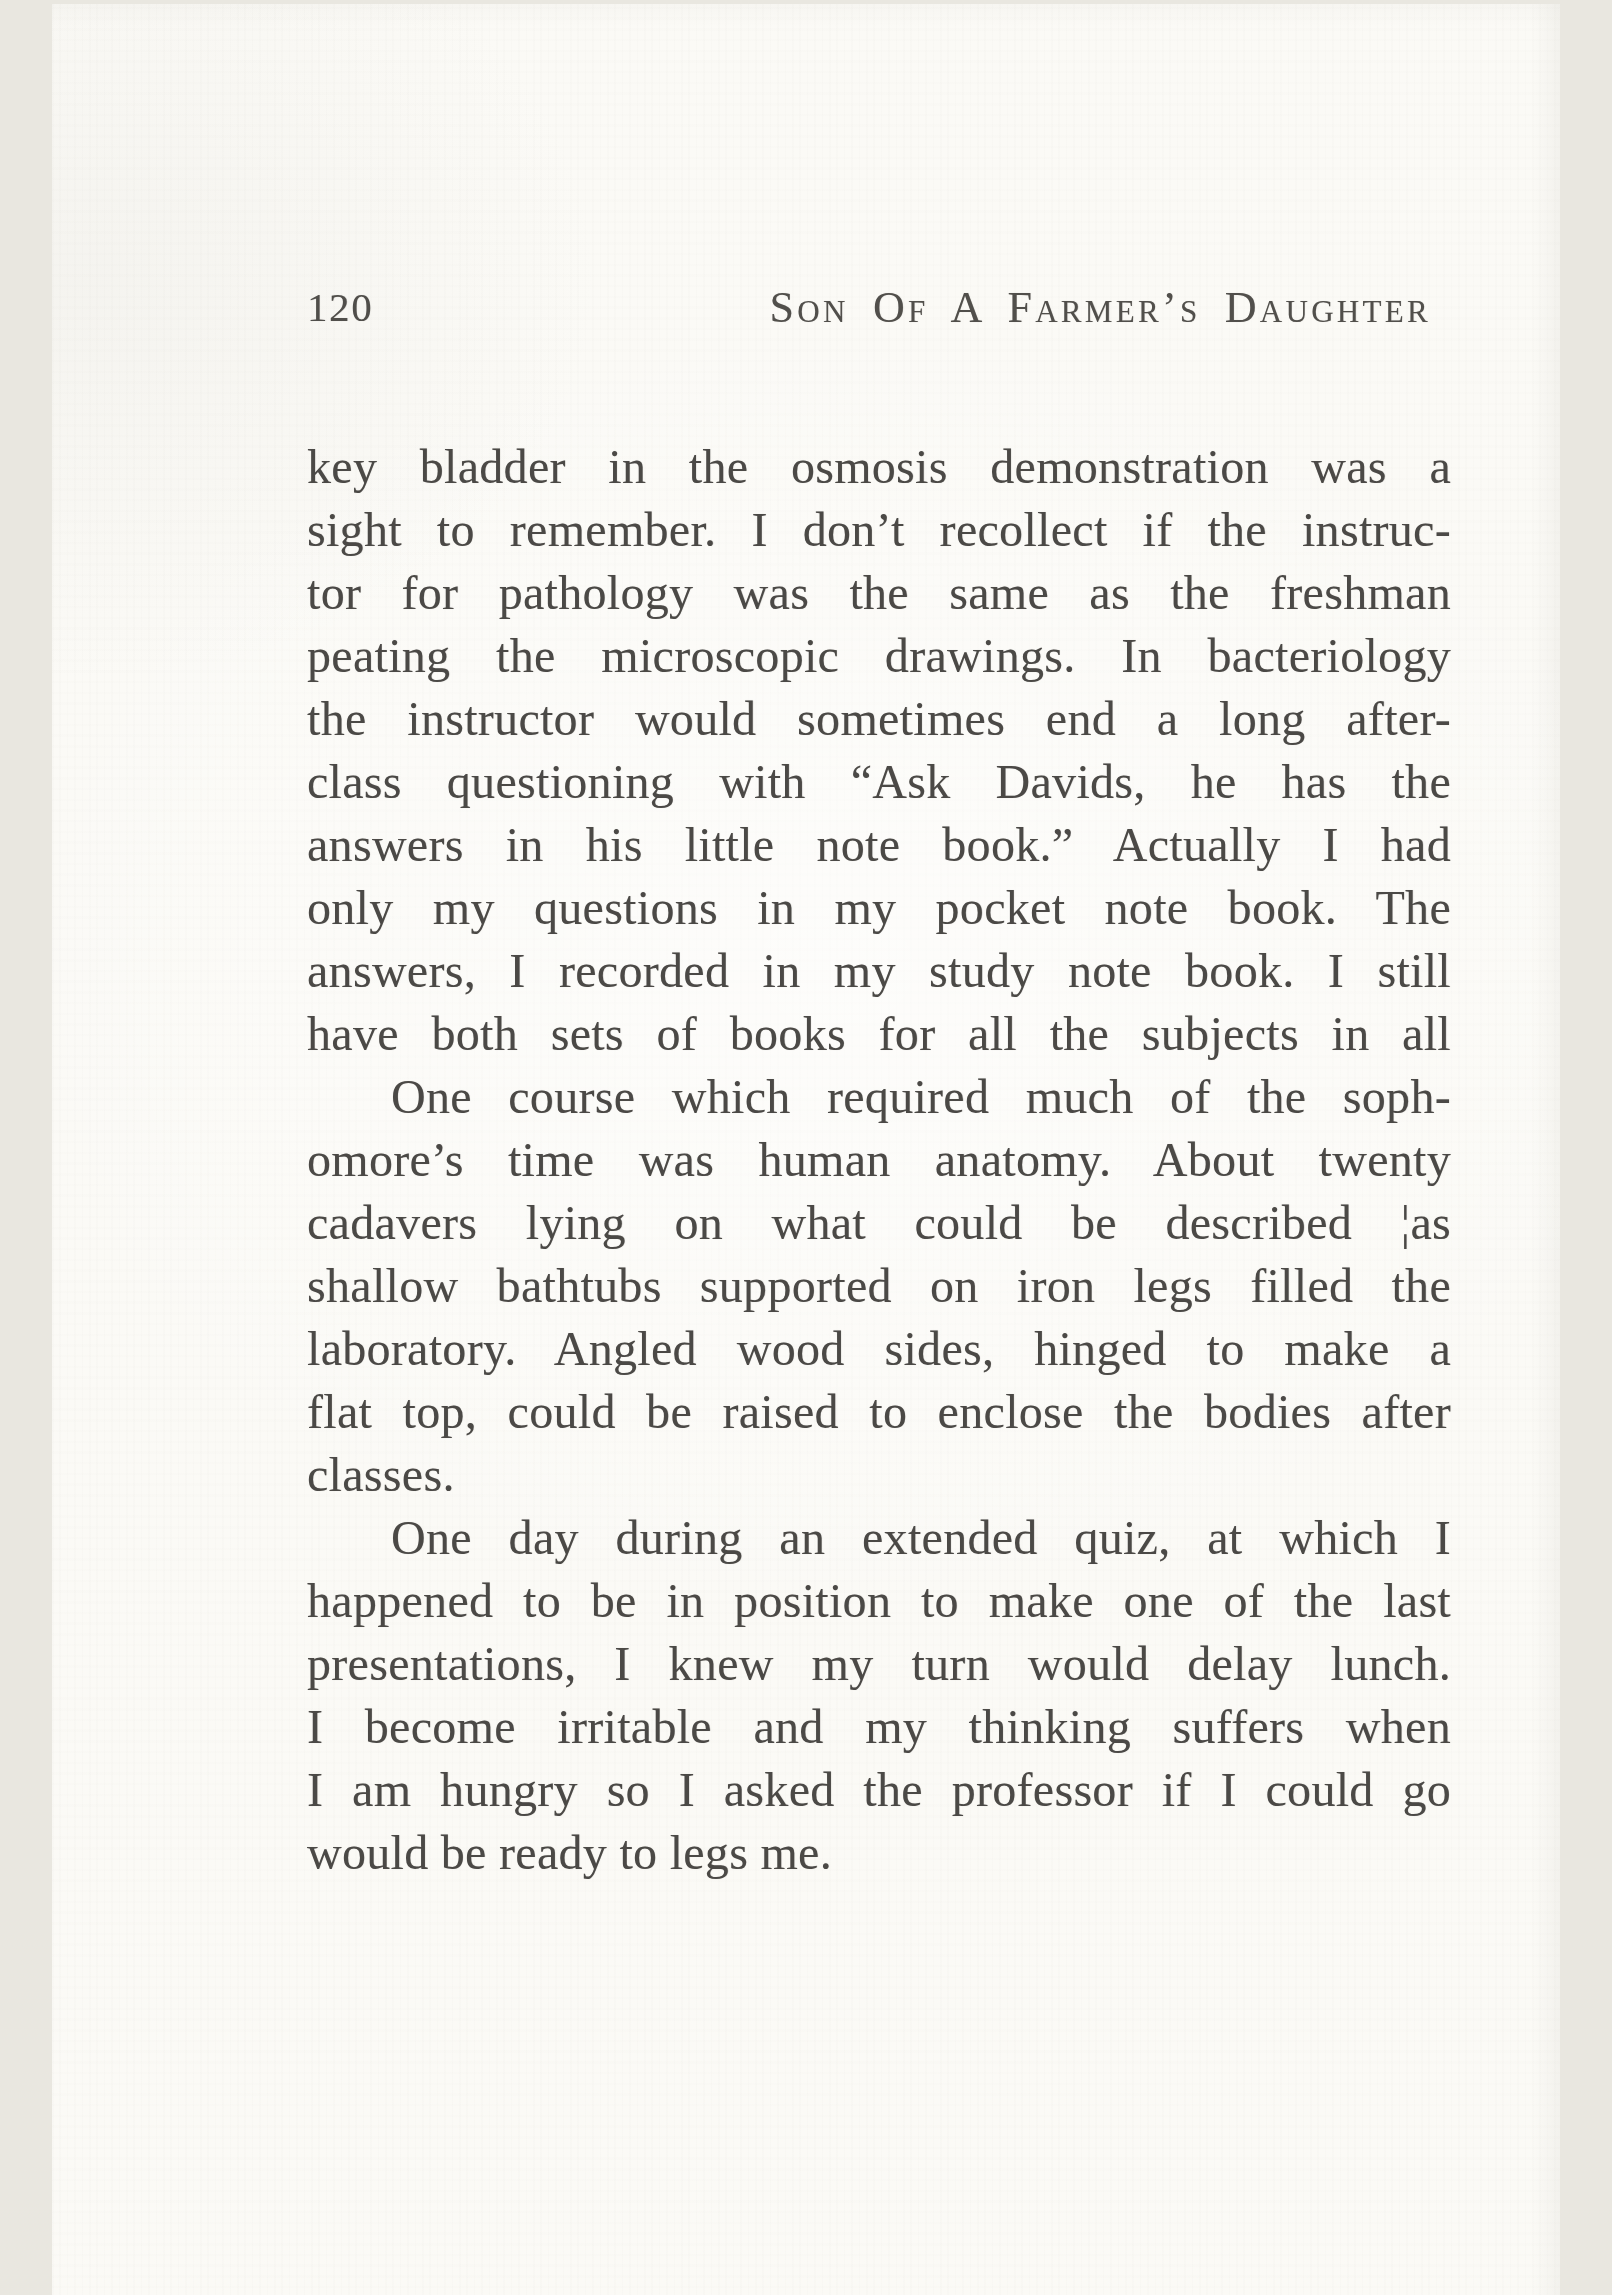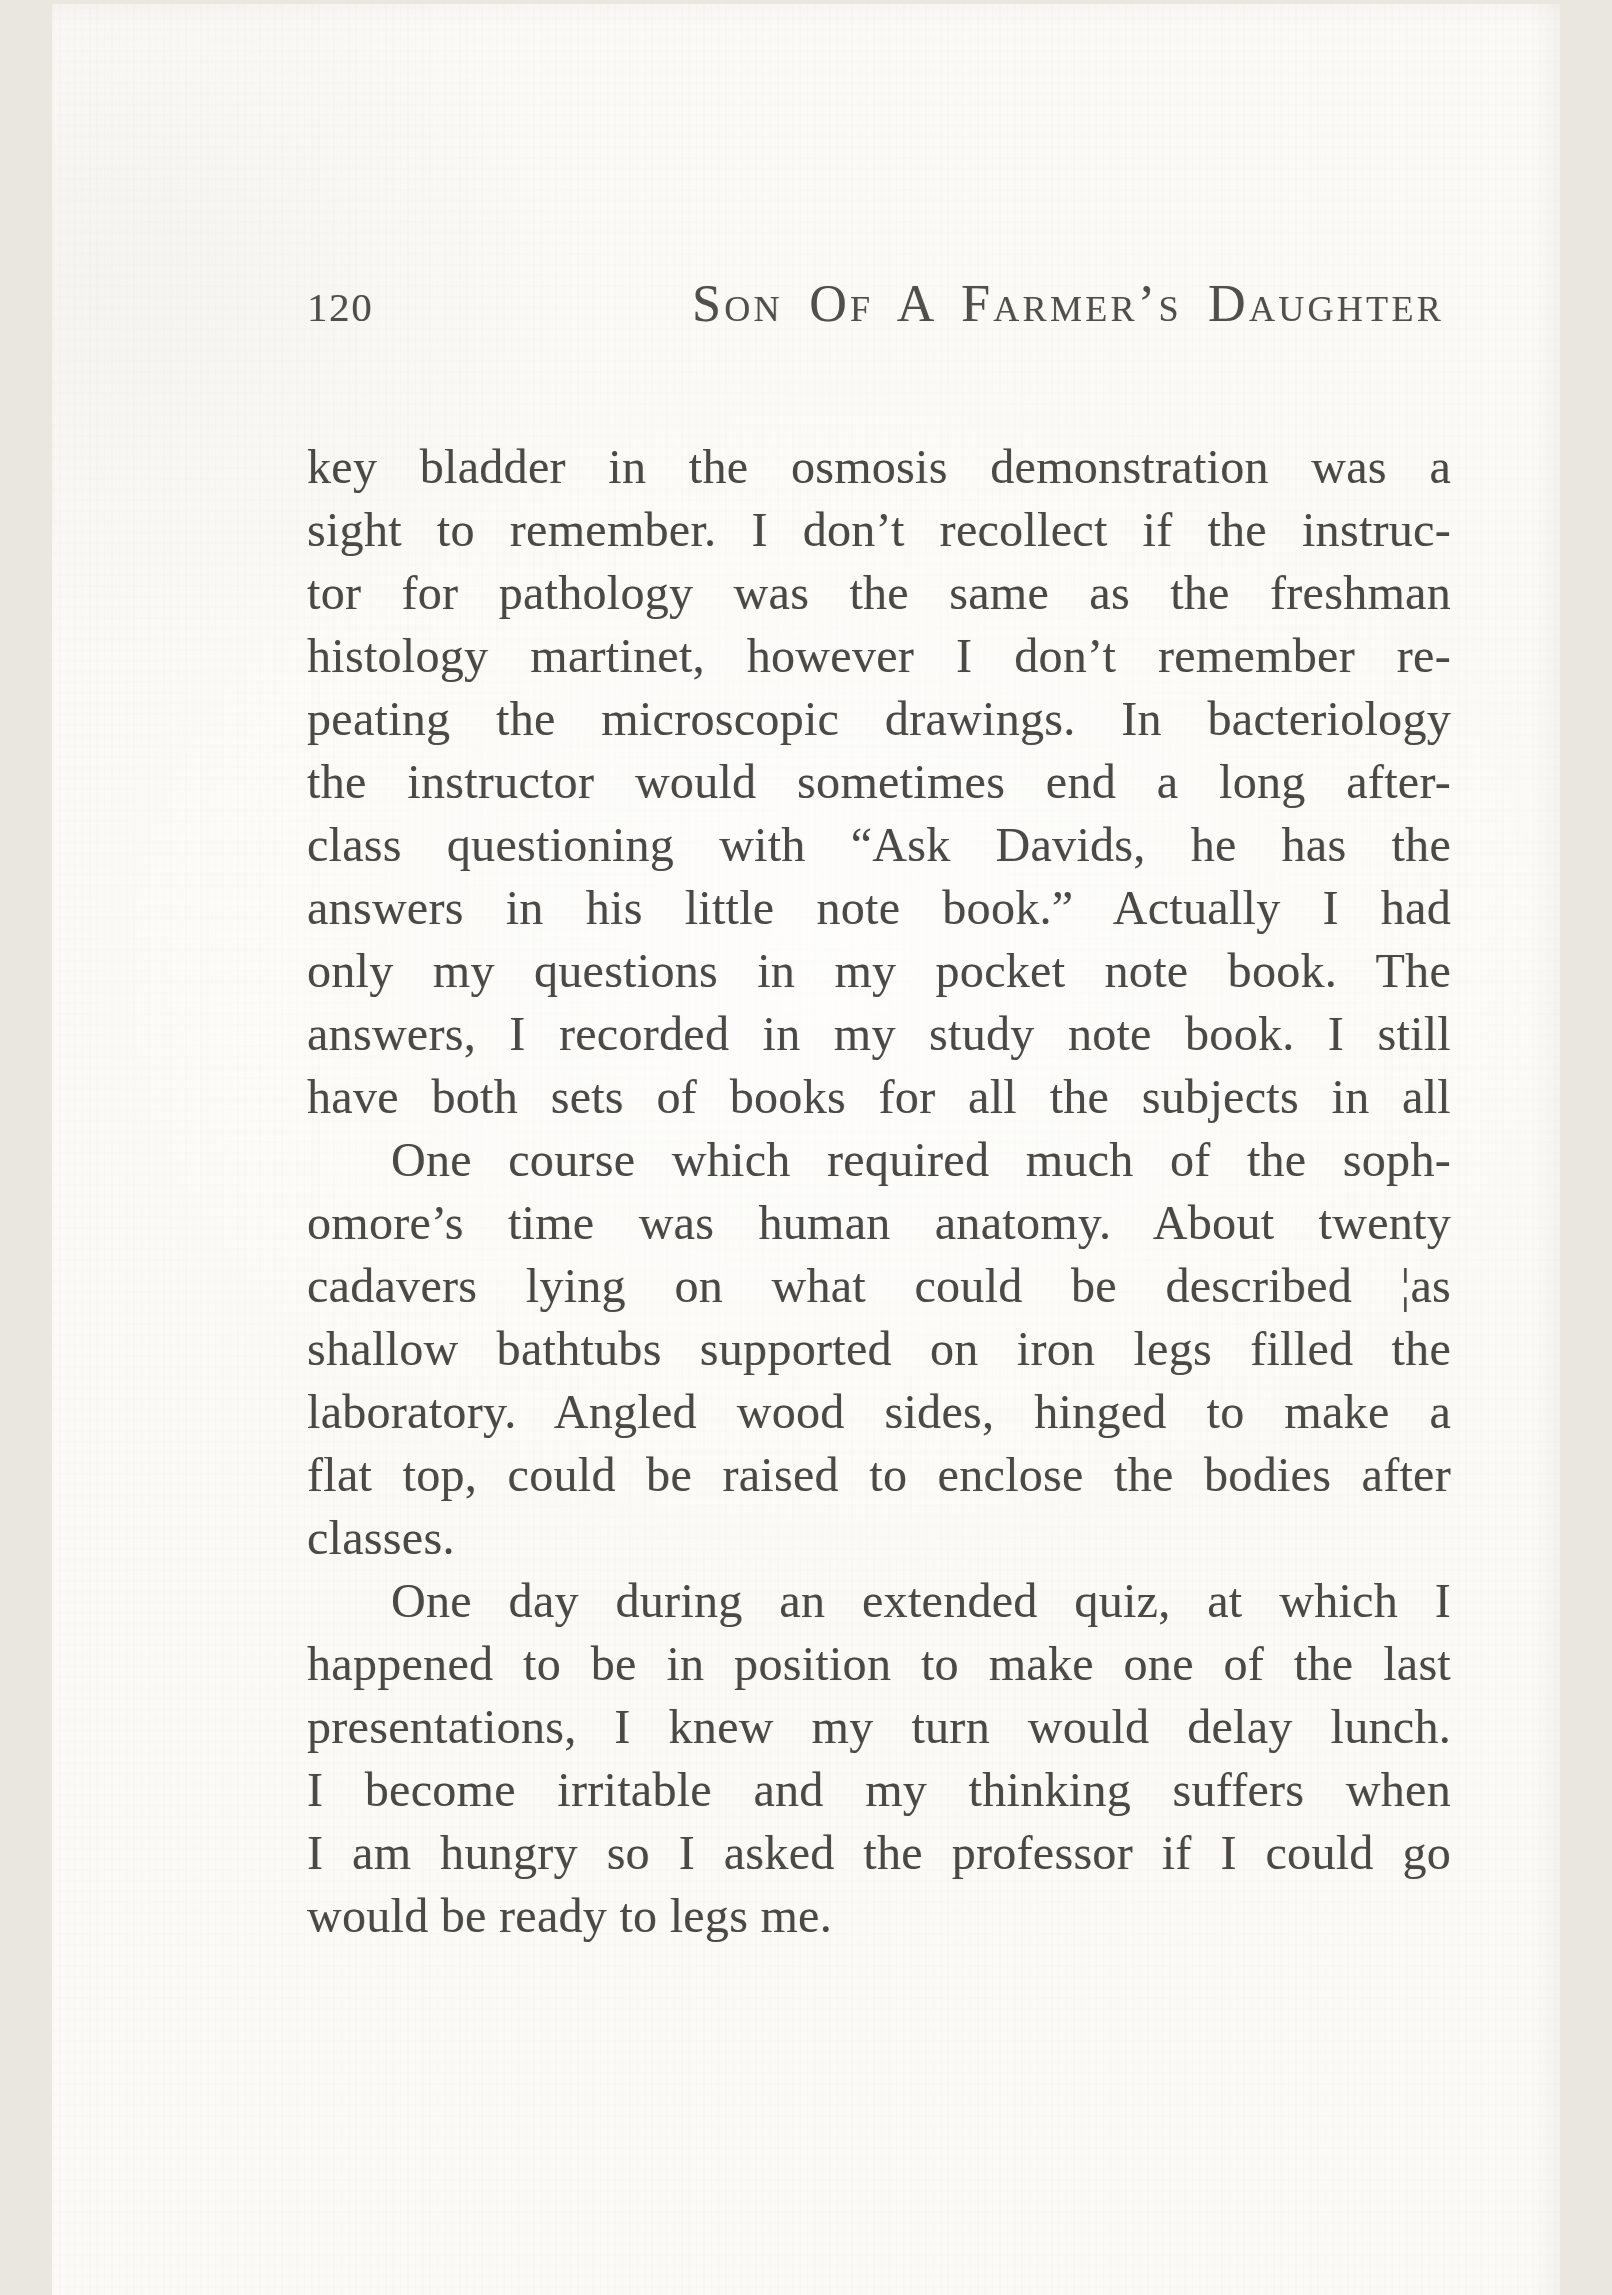--- a/index.html
+++ b/index.html
@@ -38,24 +38,24 @@
     left: 0;
     bottom: 0;
     font-size: 41px;
     line-height: 1;
     letter-spacing: 1.6px;
     color: #504e4a;
     text-shadow: 0.3px 0.3px 0.7px rgba(80,78,74,0.35);
   }
   .runhead {
     position: absolute;
-    right: 7px;
+    right: 20px;
     bottom: -1.6px;
     font-variant: small-caps;
-    font-size: 52px;
+    font-size: 44px;
     line-height: 1;
     letter-spacing: 3.3px;
     word-spacing: 10px;
     color: #514f4b;
     text-shadow: 0.3px 0.3px 0.7px rgba(80,78,74,0.35);
     white-space: nowrap;
   }
 
   
   .textblock {
@@ -87,21 +87,20 @@
 <div class="page">
   <header class="pagehead">
     <span class="folio">120</span>
     <span class="runhead">Son Of A Farmer’s Daughter</span>
   </header>
 
   <main class="textblock">
       <div class="line">key bladder in the osmosis demonstration was a</div>
       <div class="line">sight to remember. I don’t recollect if the instruc-</div>
       <div class="line">tor for pathology was the same as the freshman</div>
-      <div class="line">histology martinet, however I don’t remember re-</div>
       <div class="line">peating the microscopic drawings. In bacteriology</div>
       <div class="line">the instructor would sometimes end a long after-</div>
       <div class="line">class questioning with “Ask Davids, he has the</div>
       <div class="line">answers in his little note book.” Actually I had</div>
       <div class="line">only my questions in my pocket note book. The</div>
       <div class="line">answers, I recorded in my study note book. I still</div>
       <div class="line">have both sets of books for all the subjects in all</div>
       <div class="line indent">One course which required much of the soph-</div>
       <div class="line">omore’s time was human anatomy. About twenty</div>
       <div class="line">cadavers lying on what could be described ¦as</div>

